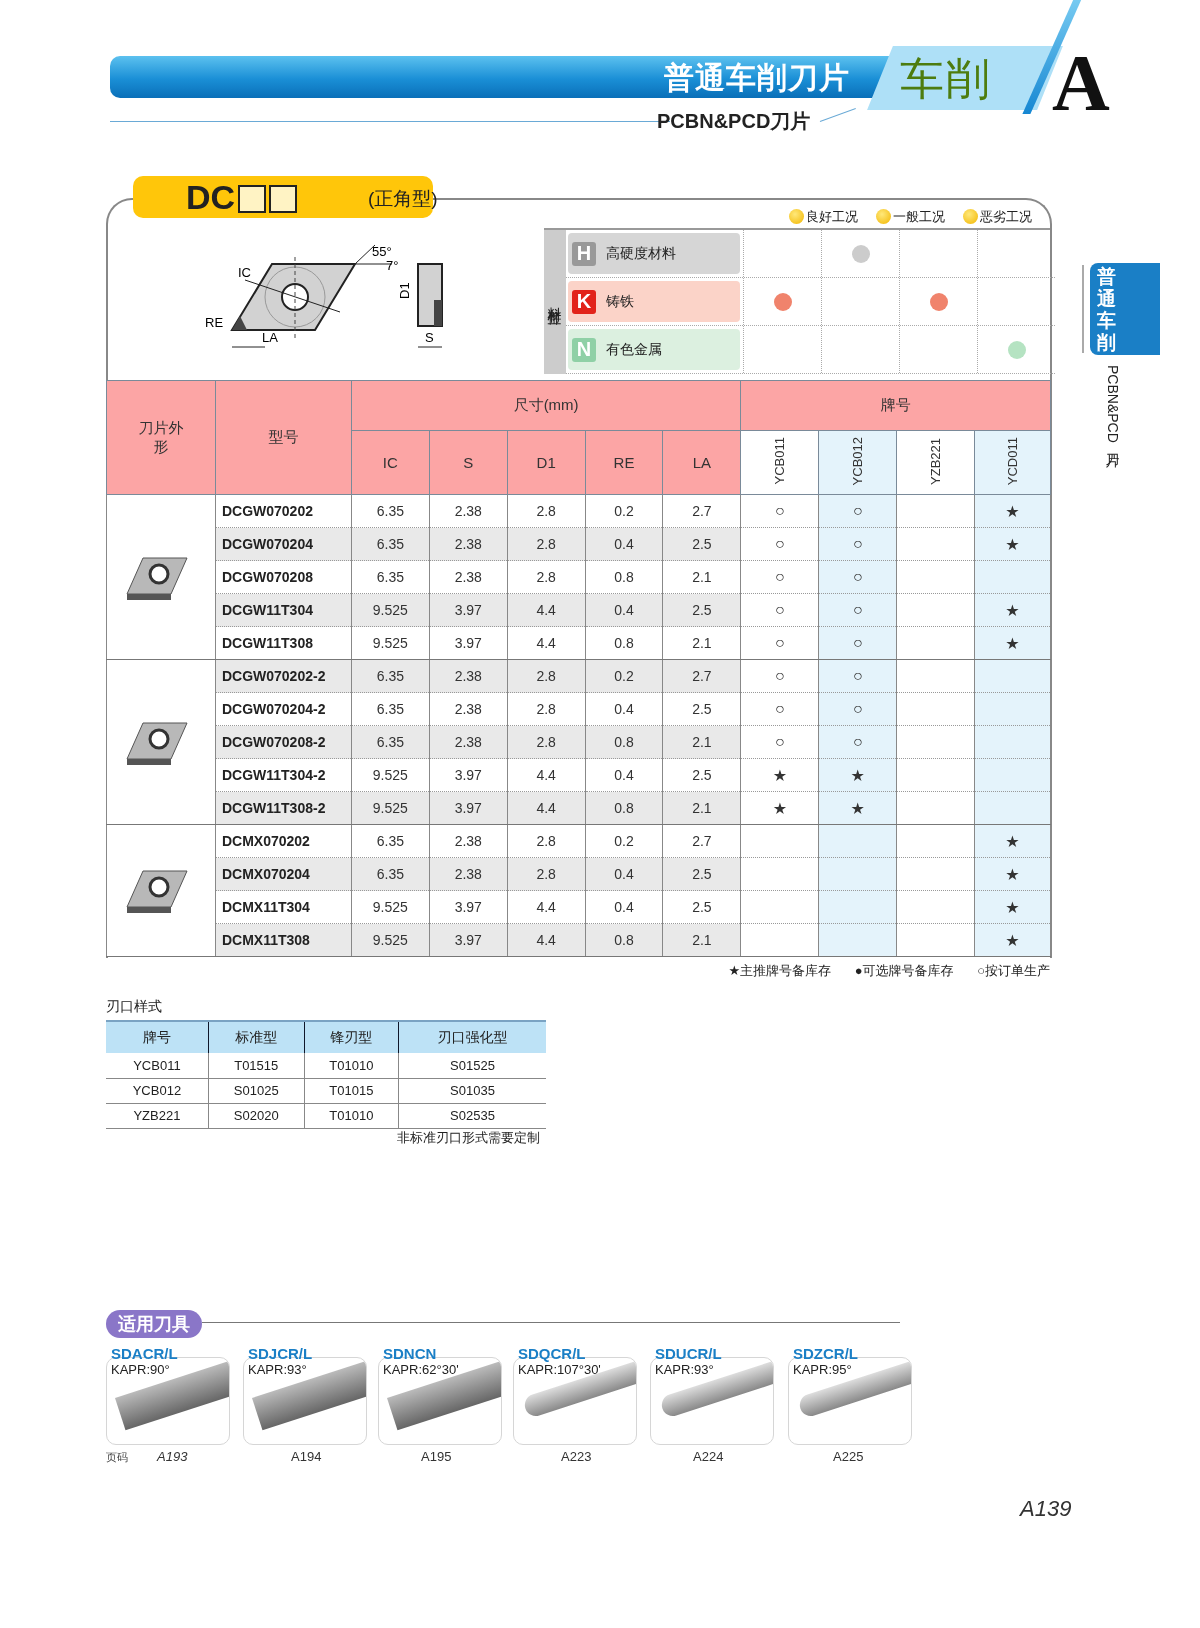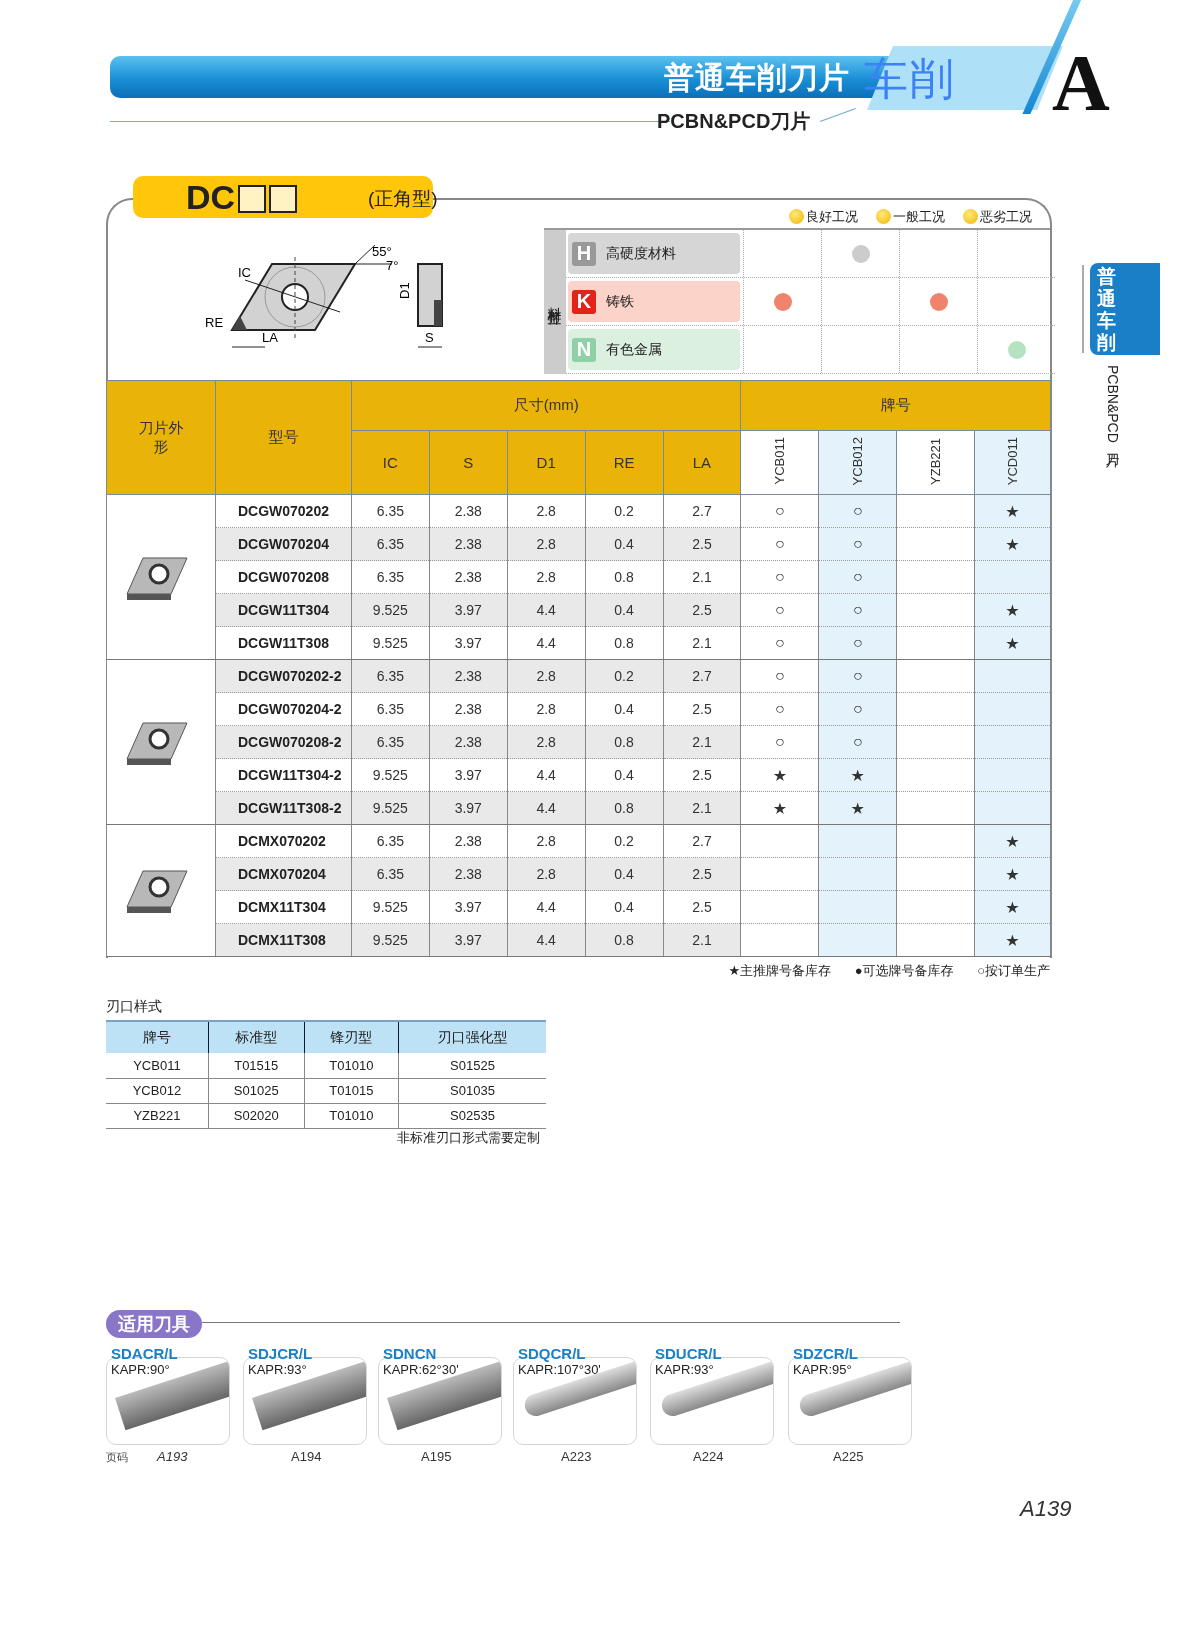--- a/index.html
+++ b/index.html
@@ -6,21 +6,21 @@
   body { width: 1200px; height: 1628px; background: #fff; position: relative; overflow: hidden;
          font-family: "Liberation Sans", "DejaVu Sans", sans-serif; color: #222; }
   .abs { position: absolute; }
 
   
   .hdr-bar { left: 110px; top: 56px; width: 800px; height: 42px; border-radius: 10px 0 0 10px;
              background: linear-gradient(180deg, #5cc1ef 0%, #1a8fd6 55%, #0a6fb8 100%); }
   .hdr-title { right: 350px; top: 58px; font-size: 30px; font-weight: bold; color: #fff; letter-spacing: 1px; }
   .hdr-tab { left: 880px; top: 46px; width: 170px; height: 64px; background: #aee0f7;
              transform: skewX(-22deg); }
-  .hdr-tab-text { left: 864px; top: 50px; font-size: 44px; color: #3b82f6; letter-spacing: 2px; }
+  .hdr-tab-text { left: 900px; top: 50px; font-size: 44px; color: #4d7c0f; letter-spacing: 2px; }
   .hdr-slash { left: 1050px; top: -10px; width: 8px; height: 124px; background: linear-gradient(180deg,#7fd0f4,#1687d2);
                transform: skewX(-24deg); }
   .hdr-letter { left: 1052px; top: 38px; font-family: "Liberation Serif", serif; font-size: 80px; font-weight: bold; color: #111; }
   .hdr-line { left: 110px; top: 121px; width: 560px; height: 1px; background: #6aaad6; }
   .hdr-line2 { left: 820px; top: 121px; width: 38px; height: 1px; background: #6aaad6; transform: rotate(-20deg); transform-origin: left; }
   .hdr-sub { left: 657px; top: 108px; font-size: 20px; font-weight: bold; color: #222; }
 
   
   .side-tab { left: 1090px; top: 263px; width: 70px; height: 92px; background: #1a7fc6; border-radius: 8px 0 0 8px; }
   .side-tab-text { left: 1097px; top: 266px; width: 24px; font-size: 19px; font-weight: bold; color: #fff; line-height: 22px; }
@@ -42,23 +42,23 @@
   .wm-side { width: 22px; background: #ccc; font-size: 14px; writing-mode: vertical-rl; text-orientation: upright; display: flex; align-items: center; justify-content: center; letter-spacing: -2px; }
   .wm-rows { flex: 1; }
   .wm-row { display: flex; height: 48px; border-bottom: 1px dotted #aaa; }
   .wm-label { width: 172px; margin: 3px 3px 3px 2px; border-radius: 4px; display: flex; align-items: center; font-size: 14px; }
   .wm-letter { width: 24px; height: 24px; border-radius: 3px; color: #fff; font-weight: 900; font-size: 20px; display: flex; align-items: center; justify-content: center; margin: 0 10px 0 4px; }
   .wm-cell { width: 78px; border-left: 1px dotted #aaa; display: flex; align-items: center; justify-content: center; }
   .dot-face { width: 18px; height: 18px; border-radius: 50%; }
 
   
   table.main { position: absolute; left: 106px; top: 380px; width: 945px; border-collapse: collapse; font-size: 14px; }
-  table.main th { background: #eab308; font-weight: normal; font-size: 15px; color: #333; border: 1px solid #7a8a99; }
+  table.main th { background: #fca5a5; font-weight: normal; font-size: 15px; color: #333; border: 1px solid #7a8a99; }
   table.main td { height: 33px; text-align: center; border-left: 1px solid #888; border-right: 1px solid #888; border-bottom: 1px dotted #999; color: #333; }
-  table.main td.model { text-align: left; padding-left: 22px; font-weight: bold; color: #222; }
+  table.main td.model { text-align: left; padding-left: 6px; font-weight: bold; color: #222; }
   table.main tr.shade td.dim, table.main tr.shade td.model { background: #e9e9e9; }
   table.main td.g2, table.main th.g2, table.main td.g4, table.main th.g4 { background: #e4f3fb; }
   table.main th.brand { background: #fff; height: 64px; }
   table.main th.brand.g2, table.main th.brand.g4 { background: #e4f3fb; }
   .vtxt { writing-mode: vertical-rl; transform: rotate(180deg); font-size: 13px; display: inline-block; }
   table.main tr.grp-end td { border-bottom: 1px solid #777; }
   td.shape { background: #fff; border-bottom: 1px solid #777 !important; }
   .sym { font-size: 16px; }
 
   .legend-note { right: 150px; top: 962px; font-size: 13px; color: #222; word-spacing: 20px; }

